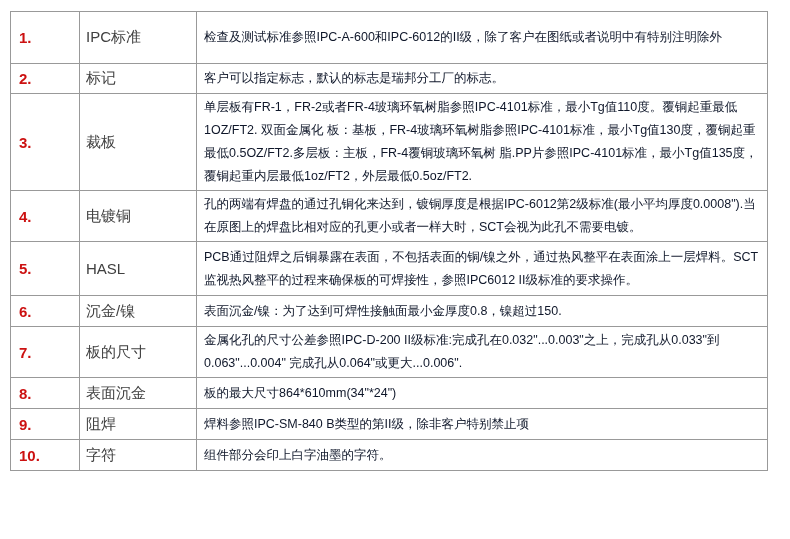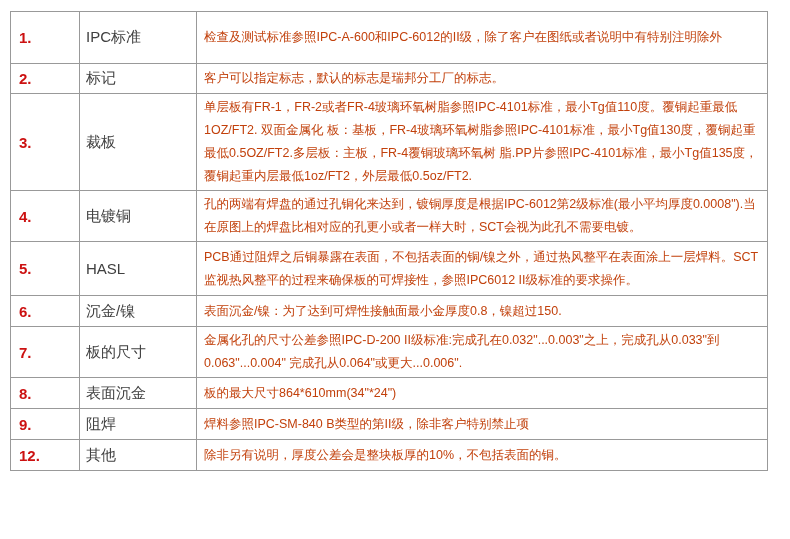--- a/index.html
+++ b/index.html
@@ -1,21 +1,21 @@
 <!DOCTYPE html>
 <html><head>
 <meta charset="utf-8">
 <style>
   html,body{margin:0;padding:0;background:#ffffff;}
   body{width:790px;height:539px;overflow:hidden;font-family:"Liberation Sans","DejaVu Sans",sans-serif;}
   table.spec{border-collapse:collapse;table-layout:fixed;width:758px;margin:11px 0 0 10px;}
   table.spec td{border:1px solid #999999;vertical-align:middle;overflow:hidden;}
   td.num{width:60px;color:#cc1111;font-weight:bold;font-size:15px;padding:0 0 0 8px;}
   td.label{width:110px;color:#404040;font-size:15px;padding:0 0 0 6px;cursor:pointer;}
-  td.desc{color:#c2410c;font-size:12.5px;line-height:23px;padding:2px 8px 2px 7px;}
+  td.desc{color:#0f172a;font-size:12.5px;line-height:23px;padding:2px 8px 2px 7px;}
 </style>
 </head>
 <body>
 
 <table class="spec">
   <tbody>
     <tr style="height:52px">
       <td class="num">1.</td>
       <td class="label">IPC标准</td>
       <td class="desc">检查及测试标准参照IPC-A-600和IPC-6012的II级，除了客户在图纸或者说明中有特别注明除外</td>
@@ -54,18 +54,18 @@
       <td class="num">8.</td>
       <td class="label">表面沉金</td>
       <td class="desc">板的最大尺寸864*610mm(34"*24")</td>
     </tr>
     <tr style="height:31px">
       <td class="num">9.</td>
       <td class="label">阻焊</td>
       <td class="desc">焊料参照IPC-SM-840 B类型的第II级，除非客户特别禁止项</td>
     </tr>
     <tr style="height:31px">
-      <td class="num">12.</td>
-      <td class="label">其他</td>
-      <td class="desc">除非另有说明，厚度公差会是整块板厚的10%，不包括表面的铜。</td>
+      <td class="num">10.</td>
+      <td class="label">字符</td>
+      <td class="desc">组件部分会印上白字油墨的字符。</td>
     </tr>
   </tbody>
 </table>
 
 </body></html>

